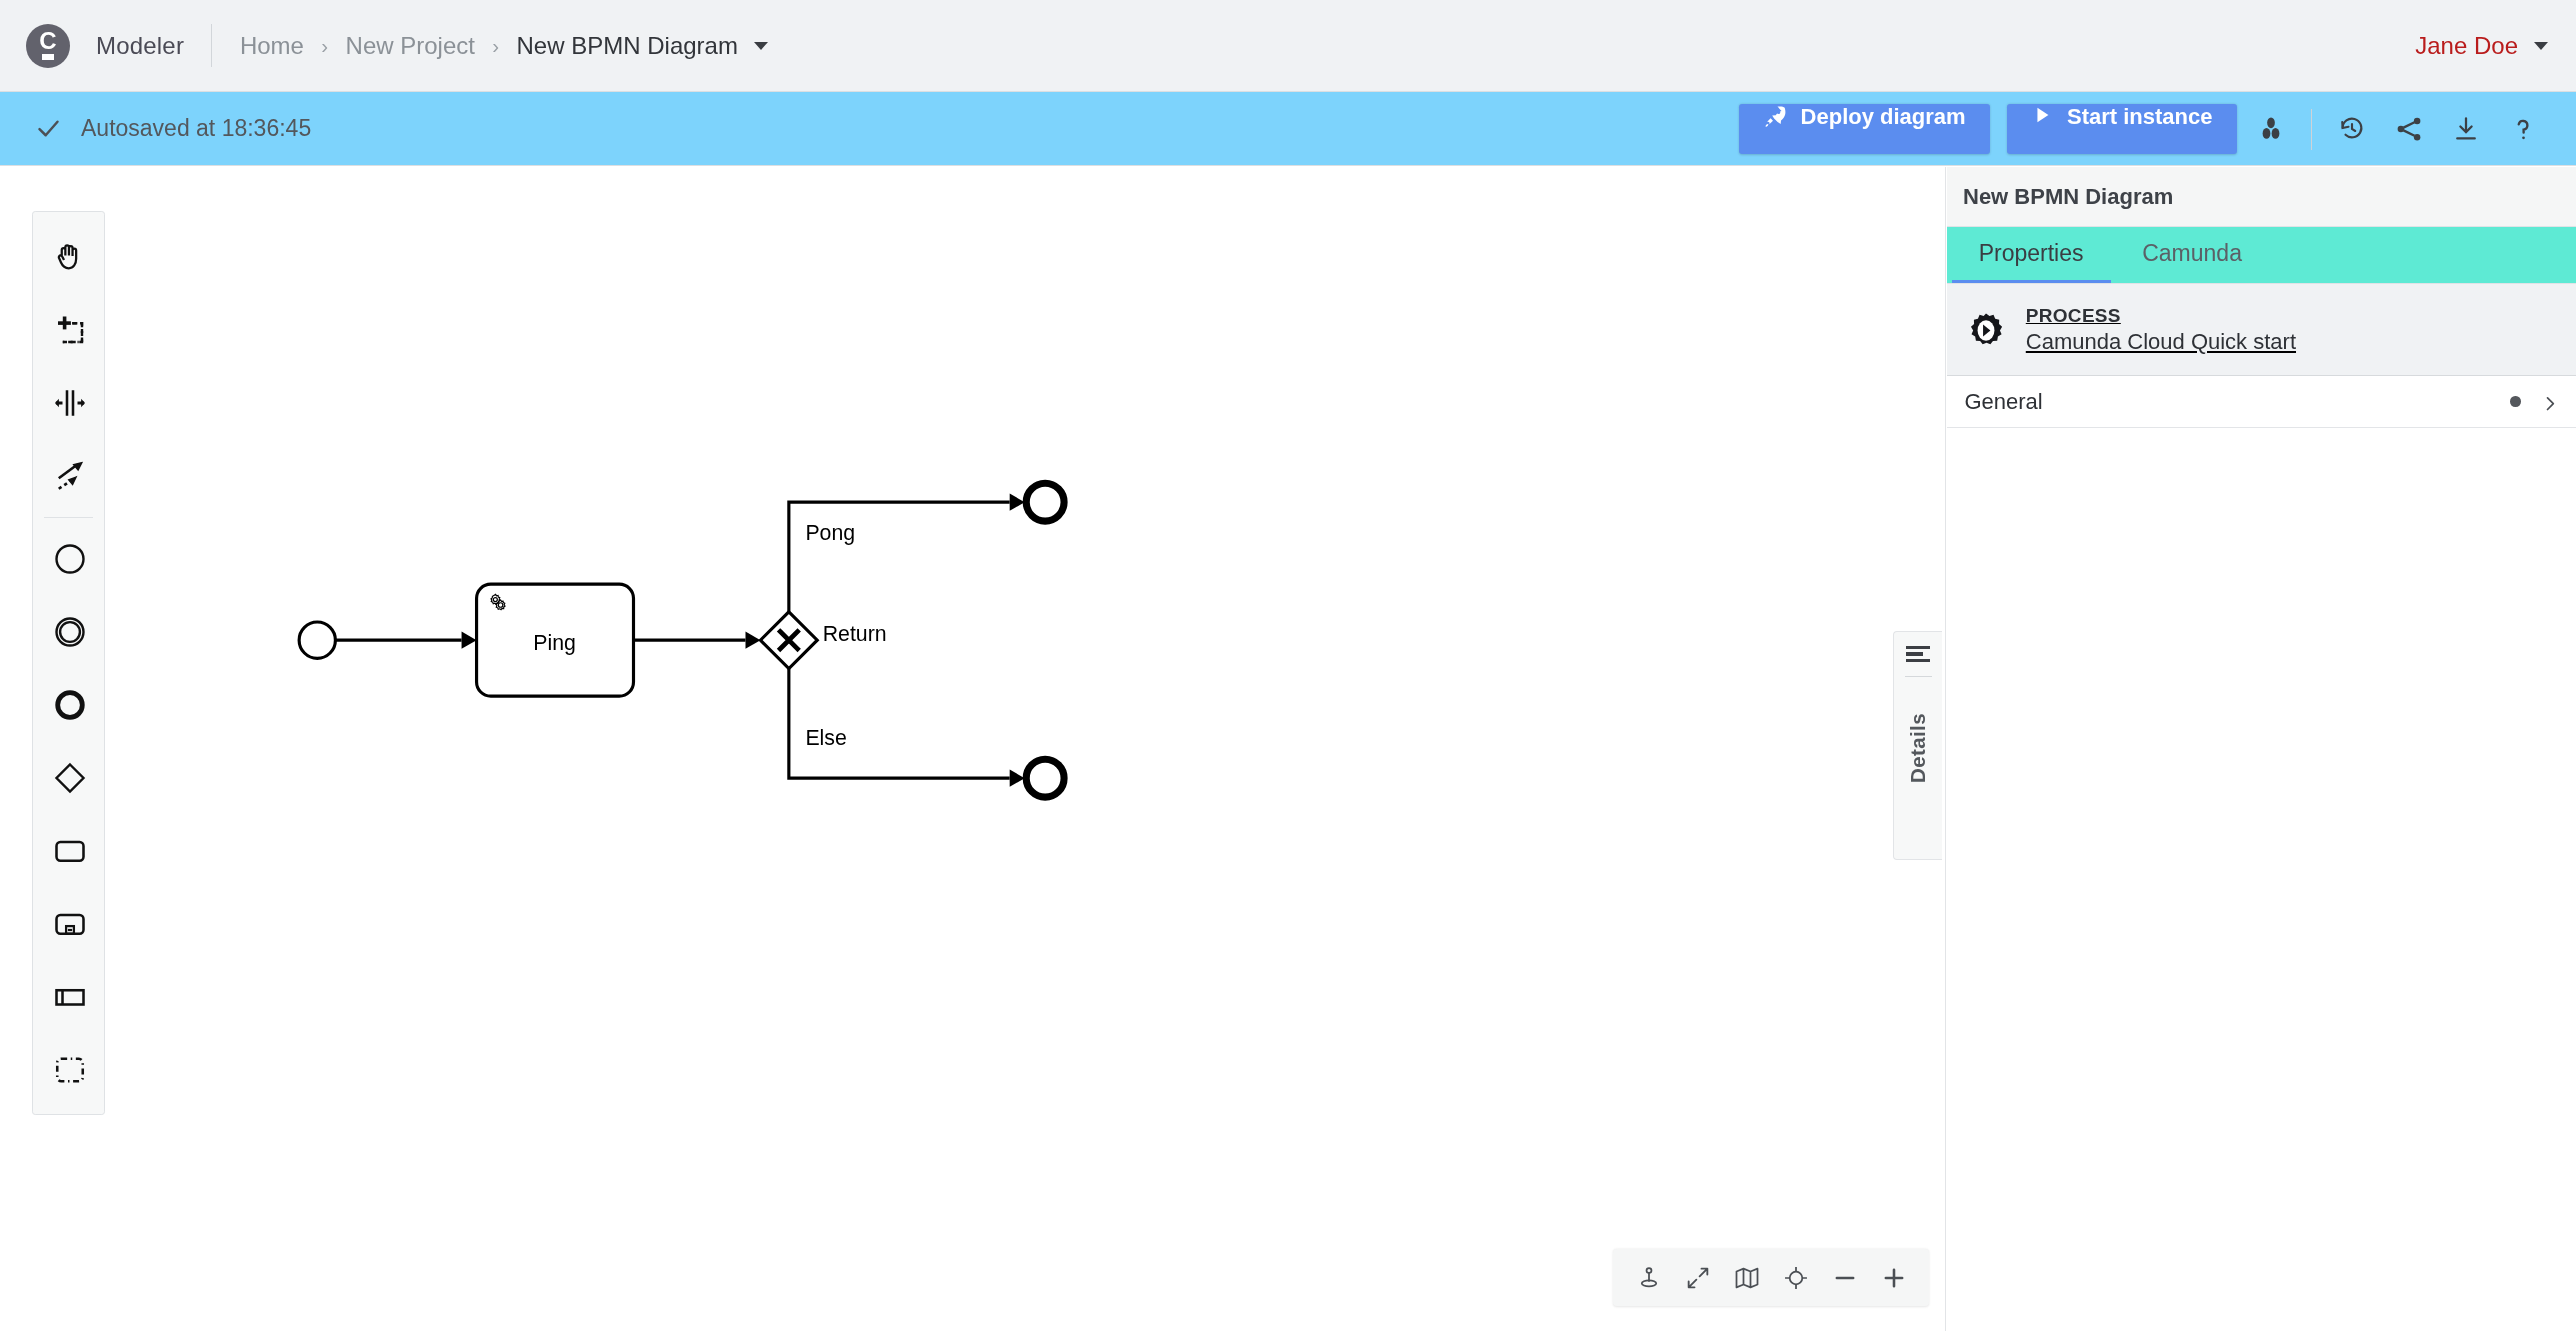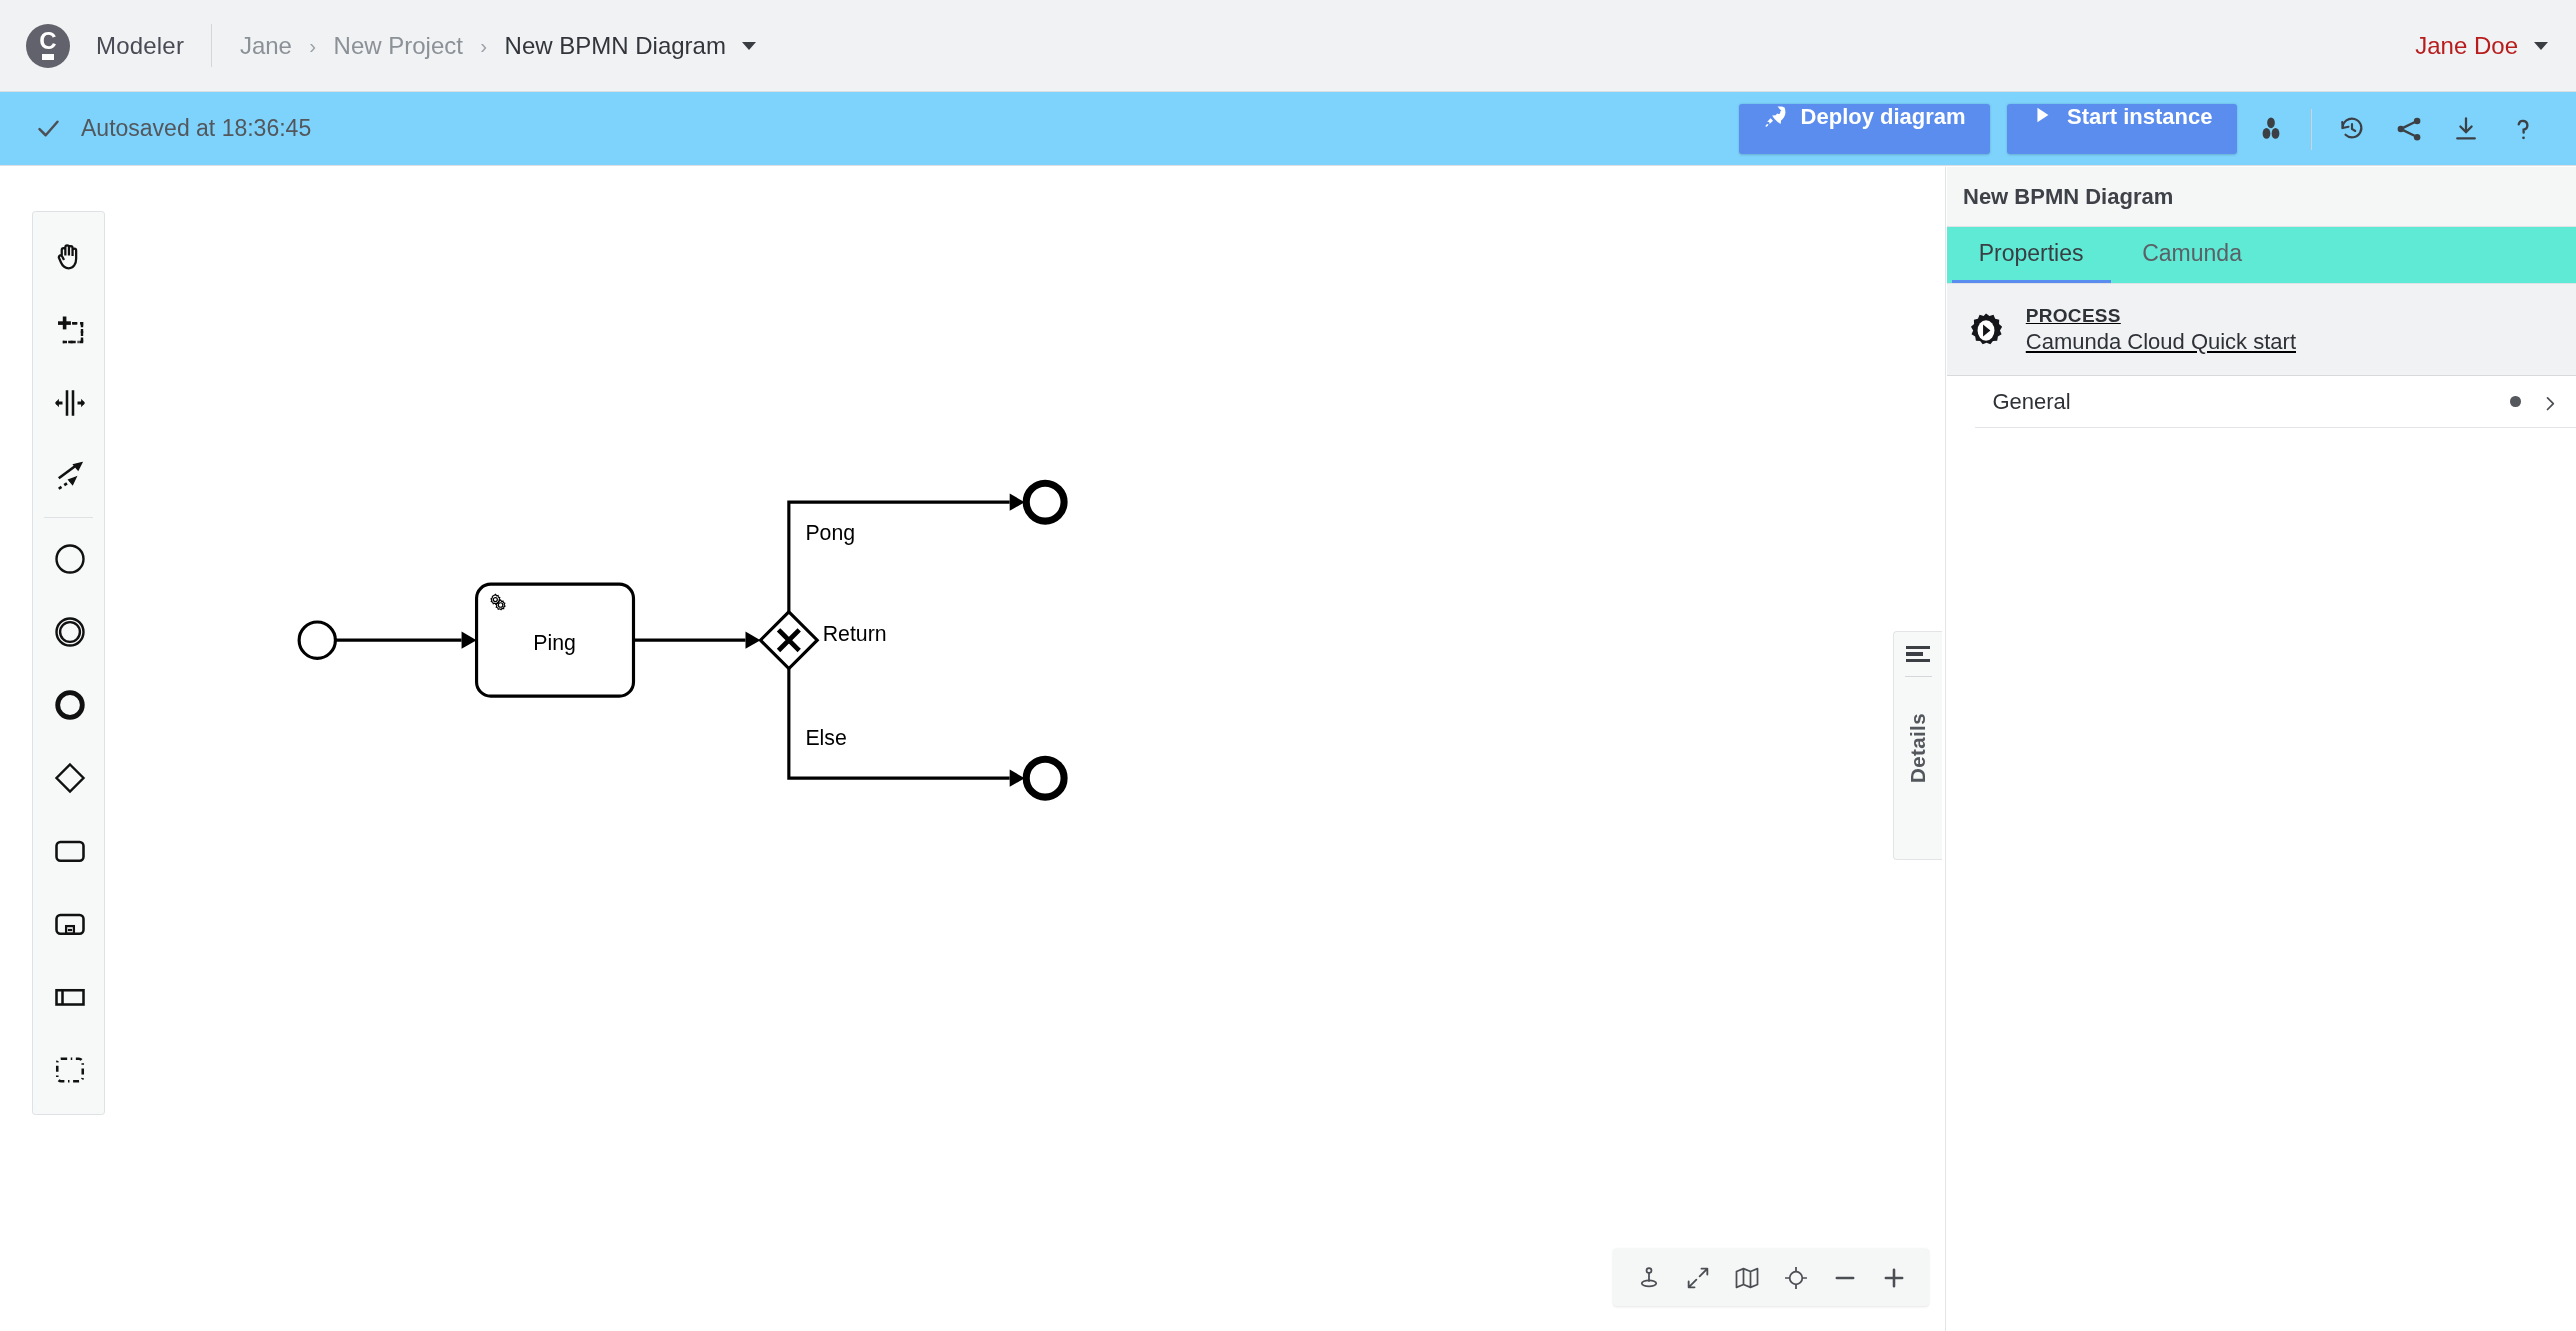--- a/index.html
+++ b/index.html
@@ -163,42 +163,42 @@
   .props-sel {
     background: #f0f2f4; border-bottom: 0.8px solid #d7dadd;
     display: flex; align-items: flex-end; padding: 20.5px 0 20.5px 17.4px; text-decoration: underline;
   }
   .props-sel-icon { width: 44px; height: 44px; margin-right: 17.4px; flex: 0 0 auto; }
   .props-sel-kind { font-size: 19px; font-weight: bold; color: #2e3136; letter-spacing: 0.3px; }
   .props-sel-name { font-size: 22px; color: #2e3136; margin-top: 2px; }
   .props-group {
     height: 52px; display: flex; align-items: center;
     padding: 0 17.4px; border-bottom: 0.8px solid #e3e5e8;
-    font-size: 22px; color: #2e3136; cursor: pointer; margin-left: 28px;
+    font-size: 22px; color: #2e3136; cursor: pointer;
   }
   .props-group .spacer { flex: 1; }
   .dot { width: 10.3px; height: 10.3px; border-radius: 50%; background: #55585d; margin-right: 20.5px; }
   .chev { width: 17.4px; height: 17.4px; }
 </style>
 </head>
 <body>
 
 <div class="app">
 
   <div class="header">
     <div class="logo-wrap">
       <div class="logo">
         <div class="c-glyph">C</div>
         <div class="c-bar"></div>
       </div>
     </div>
     <div class="brand">Modeler</div>
     <div class="hdr-divider"></div>
     <div class="crumbs">
-      <span class="crumb">Jane</span>
+      <span class="crumb">Home</span>
       <span class="crumb-sep">›</span>
       <span class="crumb">New Project</span>
       <span class="crumb-sep">›</span>
       <span class="crumb active">New BPMN Diagram</span>
       <span class="crumb-caret"></span>
     </div>
     <div class="user">
       <span class="user-name">Jane Doe</span>
       <span class="user-caret"></span>
     </div>

